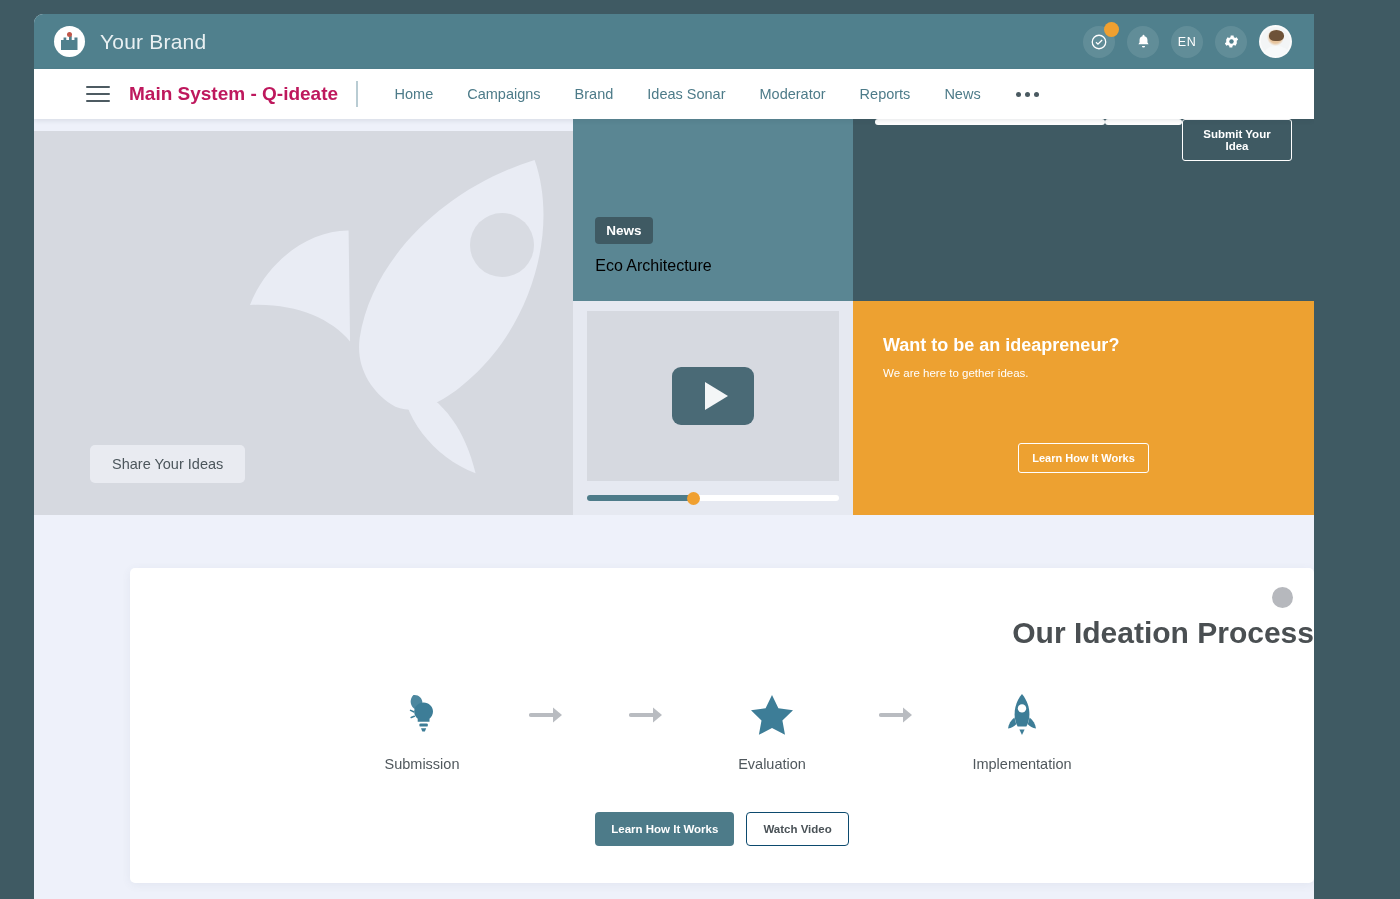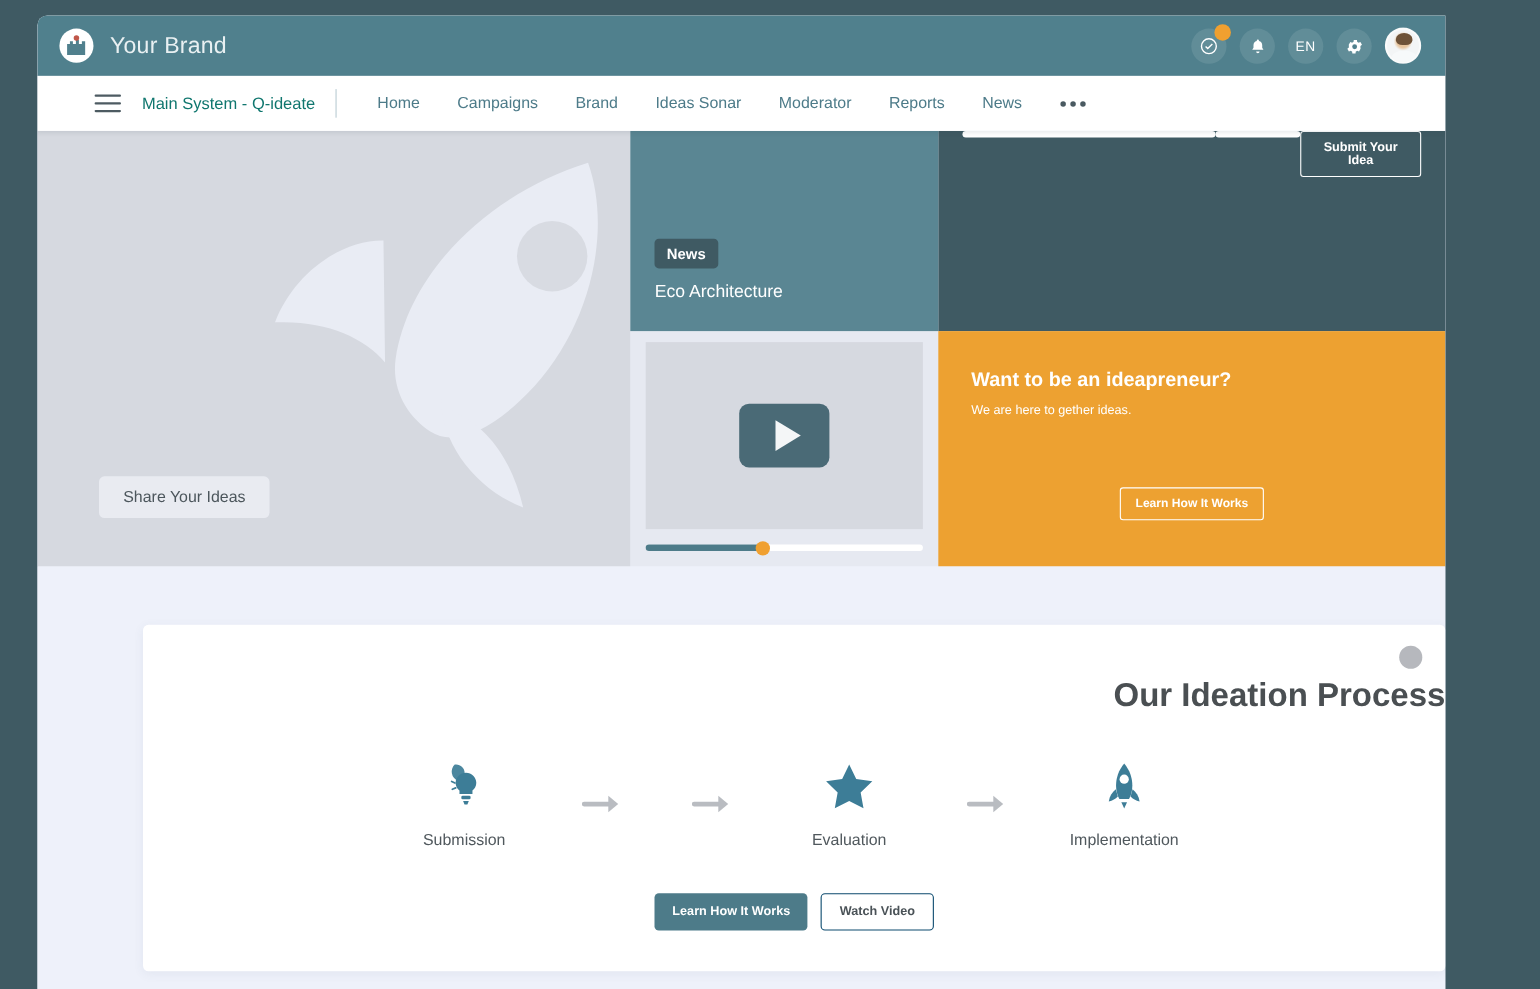--- a/index.html
+++ b/index.html
@@ -60,21 +60,21 @@
   }
   .brand-name {
     margin-left: 14px;
     color: #e9f0f2;
     font-size: 21px;
     font-weight: 400;
     letter-spacing: .2px;
   }
   .brand-actions {
     margin-left: auto; margin-right: 22px;
-    display: flex; align-items: flex-end; gap: 12px;
+    display: flex; align-items: center; gap: 12px;
   }
   .circ-btn {
     width: 32px; height: 32px; border-radius: 50%;
     background: rgba(255,255,255,.10);
     display: flex; align-items: center; justify-content: center;
     position: relative;
     color: #ffffff;
     border: none; cursor: pointer;
   }
   .circ-btn svg { display:block; }
@@ -110,21 +110,21 @@
   }
   .hamburger {
     margin-left: 52px;
     width: 24px; height: 17px;
     display: flex; flex-direction: column; justify-content: space-between;
     cursor: pointer;
   }
   .hamburger i { display:block; height: 2.4px; background: #4d5b62; border-radius: 2px; }
   .sys-title {
     margin-left: 19px;
-    font-size: 15px; font-weight: 400; color: #0f766e;
+    font-size: 19px; font-weight: 700; color: #be185d;
     white-space: nowrap;
   }
   .nav-sep {
     margin-left: 18px;
     width: 1.5px; height: 26px; background: #b9ccd3;
   }
   .nav-links { display: flex; align-items: center; margin-left: 20px; }
   .nav-link {
     padding: 0 17px;
     font-size: 14.5px; color: #4d7b89; cursor: pointer;
@@ -137,20 +137,21 @@
   .hero {
     position: absolute; left: 0; top: 105px;
     width: 100%; height: 396px;
     display: flex;
   }
   .hero-left {
     position: relative;
     width: 690px; height: 100%;
     background: #d6d9e0;
     overflow: hidden;
+    margin-top: 12px;
   }
   .rocket { position: absolute; left: 198px; top: 22px; }
   .share-btn {
     position: absolute; left: 56px; bottom: 44px;
     background: #e9ebf1;
     color: #4c565c;
     font-size: 14.5px;
     padding: 11px 22px;
     border-radius: 5px;
     border: none; cursor: pointer;
@@ -167,21 +168,21 @@
   }
   .news-badge {
     display: inline-block; align-self: flex-start;
     background: #3f5a63;
     color: #ffffff;
     font-size: 13.5px; font-weight: 700;
     padding: 6px 11px;
     border-radius: 4px;
     margin-bottom: 13px;
   }
-  .news-title { color: #ffffff; font-size: 16px; }
+  .news-title { color: #000000; font-size: 16px; }
 
   .video-card {
     flex: 1;
     background: #e6e9f1;
     padding: 10px 14px 0 14px;
     display: flex; flex-direction: column;
   }
   .video-stage {
     flex: 1;
     background: #d6d9e0;
@@ -281,21 +282,21 @@
     position: absolute; right: 21px; top: 19px;
     width: 21px; height: 21px; border-radius: 50%;
     background: #b6b8bd; cursor: pointer;
   }
   .process-title {
     text-align: right;
     font-size: 30px; font-weight: 700; color: #4a4f52;
     padding-top: 48px;
   }
   .steps {
-    display: flex; align-items: center; justify-content: center;
+    display: flex; align-items: flex-start; justify-content: center;
     margin-top: 40px;
   }
   .step { width: 150px; text-align: center; }
   .step-icon { height: 50px; display: flex; align-items: center; justify-content: center; }
   .step-label { margin-top: 16px; font-size: 14.5px; color: #50585d; }
   .step-arrow {
     width: 100px; height: 50px;
     display: flex; align-items: center; justify-content: center;
   }
   .card-actions {

